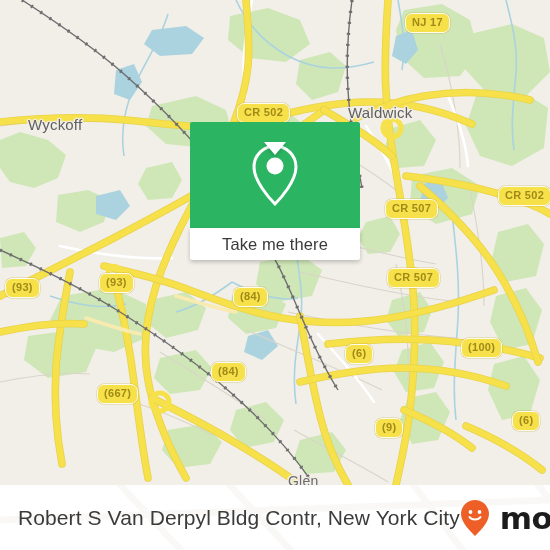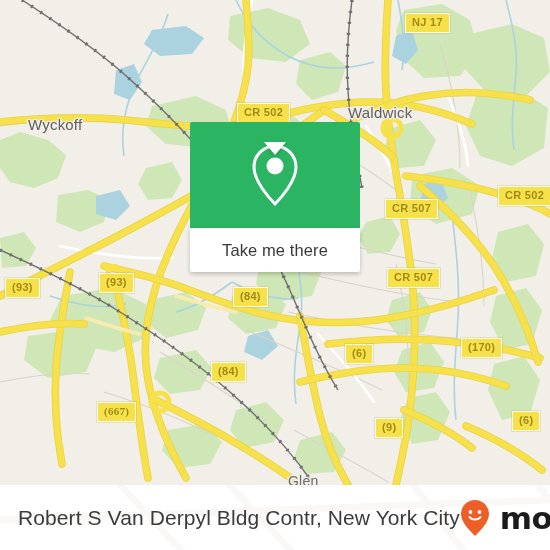--- a/index.html
+++ b/index.html
@@ -27,21 +27,21 @@
       1px 1px 1px #f2efe9, -1px -1px 1px #f2efe9,
       1px -1px 1px #f2efe9, -1px 1px 1px #f2efe9;
   }
   .map-label.big{font-size:15px;color:#5f5f5f;}
 
   
   .shield{
     position:absolute;
     background:#f7e14a;
     border:1.5px solid #fffced;
-    border-radius:0;
+    border-radius:7px;
     color:#a08a18;
     font-size:11px;
     font-weight:bold;
     line-height:1;
     padding:3px 6px 4px 6px;
     white-space:nowrap;
     box-shadow:0 0 0 .5px rgba(180,160,40,.45);
     letter-spacing:.3px;
   }
 
@@ -56,21 +56,21 @@
   }
 
   
   #popup{position:absolute;left:190px;top:122px;width:170px;}
   #popup-head{
     height:106px;background:#2bb563;
     display:flex;align-items:center;justify-content:center;
     border-radius:2px 2px 0 0;
   }
   #popup-body{
-    height:44px;background:#fff;
+    height:32px;background:#fff;
     display:flex;align-items:center;justify-content:center;
     box-shadow:0 2px 4px rgba(0,0,0,.22);
     border-radius:0 0 2px 2px;
   }
   #popup-label{
     font-size:16.5px;color:#3a3a3a;letter-spacing:.1px;
   }
   #popup-tail{
     position:absolute;left:50%;top:142px;margin-left:-11px;
     width:0;height:0;
@@ -278,23 +278,23 @@
 
     <div class="shield" style="left:405px;top:13px;">NJ 17</div>
     <div class="shield" style="left:237px;top:103px;">CR 502</div>
     <div class="shield" style="left:498px;top:186px;">CR 502</div>
     <div class="shield" style="left:385px;top:199px;">CR 507</div>
     <div class="shield" style="left:387px;top:268px;">CR 507</div>
     <div class="shield" style="left:5px;top:278px;">(93)</div>
     <div class="shield" style="left:99px;top:273px;">(93)</div>
     <div class="shield" style="left:233px;top:287px;">(84)</div>
     <div class="shield" style="left:211px;top:362px;">(84)</div>
-    <div class="shield" style="left:97px;top:402px;font-family:Liberation Serif, serif;">(667)</div>
+    <div class="shield" style="left:97px;top:384px;">(667)</div>
     <div class="shield" style="left:345px;top:344px;">(6)</div>
-    <div class="shield" style="left:461px;top:338px;">(170)</div>
+    <div class="shield" style="left:461px;top:338px;">(100)</div>
     <div class="shield" style="left:375px;top:418px;">(9)</div>
     <div class="shield" style="left:512px;top:411px;">(6)</div>
 
   </div>
 
   <div id="popup">
     <div id="popup-head">
       <svg width="52" height="66" viewBox="0 0 52 66">
         <path d="M26 4 C14.4 4 5 13.4 5 25 C5 39 20 56 26 62 C32 56 47 39 47 25 C47 13.4 37.6 4 26 4 Z" fill="none" stroke="#ffffff" stroke-width="3"></path>
         <circle cx="26" cy="24" r="8.5" fill="#ffffff"></circle>

